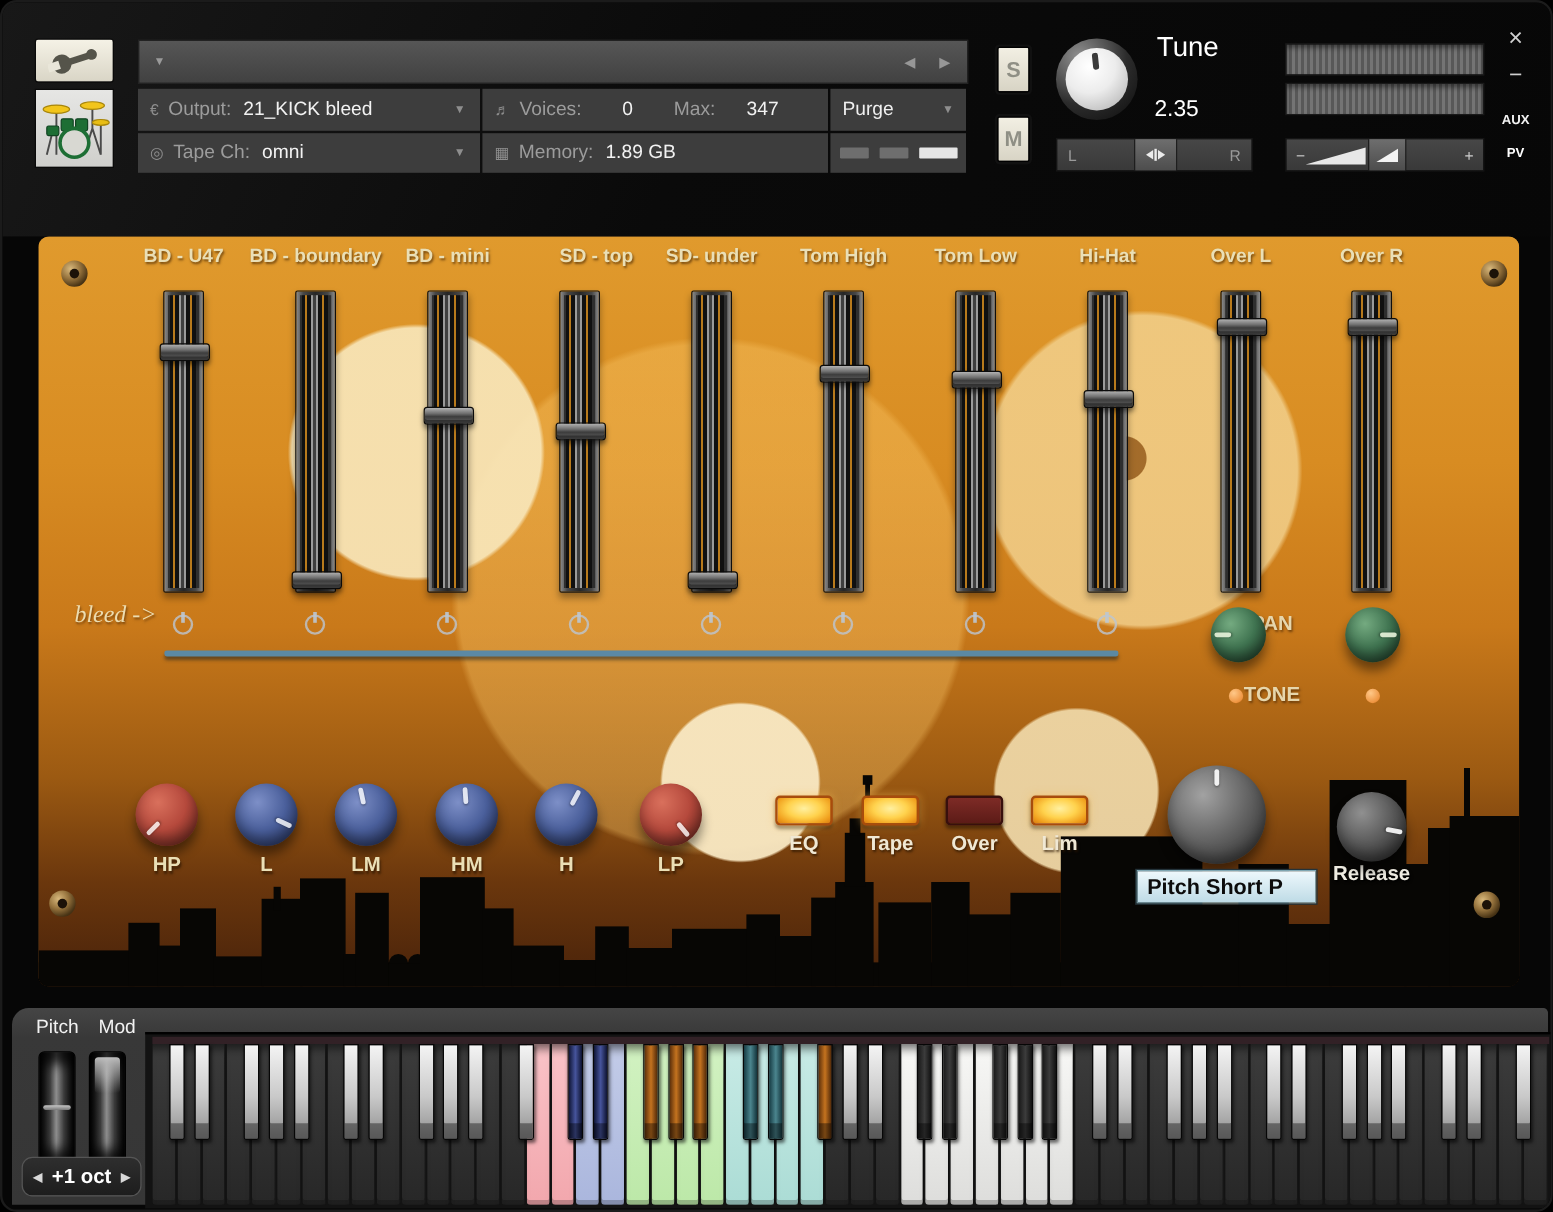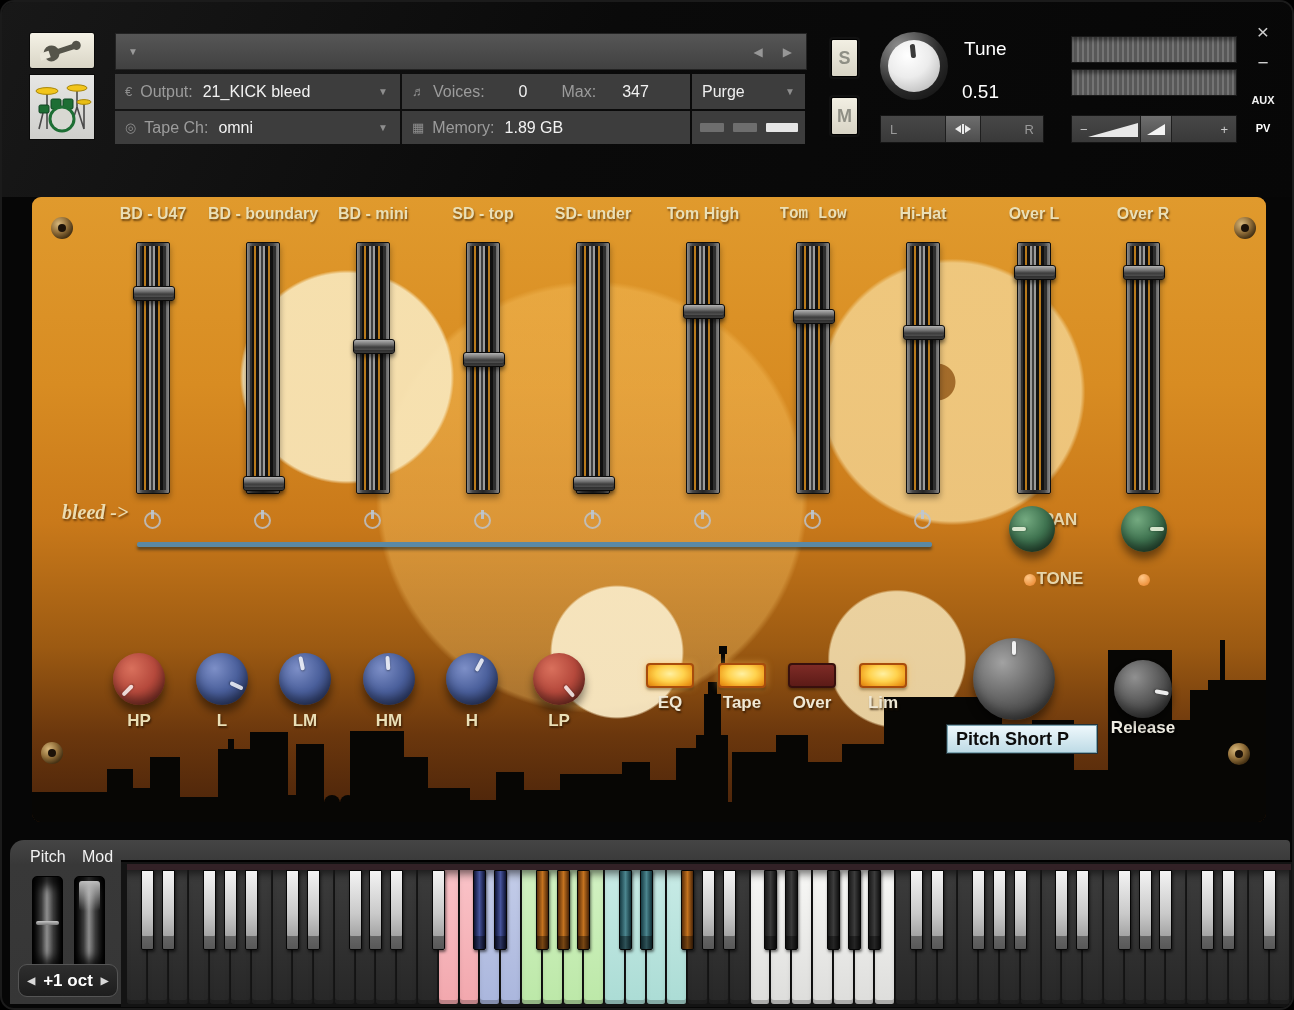--- a/index.html
+++ b/index.html
@@ -21,21 +21,21 @@
 .hcell .dd{margin-left:auto;margin-right:12px;color:#8e8e8e;font-size:10px}
 #row2{top:72px;height:35px;width:692px}
 #row3{top:109px;height:33px;width:692px}
 .purgecell{width:113px;background:#3d3d3d;display:flex;align-items:center;color:#efefef;font-size:16px;padding:0 10px;justify-content:space-between}
 .barscell{width:113px;background:#3d3d3d;display:flex;align-items:center;justify-content:center;gap:9px}
 .barscell i{display:block;height:9px;border-radius:1px}
 .sm-btn{position:absolute;left:829px;width:27px;height:38px;background:linear-gradient(#f2efe3,#d8d4c5);border:1px solid #000;border-radius:2px;color:#8f8f85;font-size:18px;font-weight:bold;display:flex;align-items:center;justify-content:center;box-shadow:0 0 0 2px #111}
 .knob-ring{position:absolute;left:878px;top:30px;width:68px;height:68px;border-radius:50%;background:radial-gradient(circle at 28% 22%,#909090,#2c2c2c 55%,#0c0c0c 100%)}
 .tune-knob{position:absolute;left:8px;top:8px;width:52px;height:52px;border-radius:50%;background:radial-gradient(circle at 38% 30%,#ffffff,#ececec 45%,#c2c2c2 80%,#9a9a9a 100%)}
 .tune-knob .mark{position:absolute;left:50%;top:4px;width:5px;height:14px;margin-left:-2.5px;background:#3a3a3a;border-radius:2px;transform-origin:50% 22px;transform:rotate(-6deg)}
-.tune-label{position:absolute;left:962px;top:36px;color:#fff;font-size:19px}
+.tune-label{position:absolute;left:962px;top:24px;color:#fff;font-size:23px}
 .tune-value{position:absolute;left:960px;top:79px;color:#fff;font-size:19px}
 .hslider{position:absolute;height:28px;background:linear-gradient(#474747,#393939);border:1px solid #151515}
 .hslider .endlab{position:absolute;top:6px;color:#9a9a9a;font-size:13px}
 .hslider .handle{position:absolute;top:0;height:26px;background:linear-gradient(#6e6e6e,#4d4d4d);border-left:1px solid #1e1e1e;border-right:1px solid #1e1e1e;display:flex;align-items:center;justify-content:center}
 .meter{position:absolute;left:1069px;width:166px;height:27px;background:repeating-linear-gradient(90deg,#747474 0 2px,#585858 2px 5px);border:1px solid #191919;box-shadow:inset 0 3px 4px rgba(0,0,0,.45)}
 .volwedge{position:absolute;bottom:5px;width:0;height:0;border-left:50px solid transparent;border-bottom:14px solid #e8e8e8}
 .winico{position:absolute;color:#cfcfcf;text-align:center;width:36px}
 #logo{position:absolute;left:1018px;top:152px;width:248px;height:34px;background:#1a2136;border-radius:2px;display:flex;align-items:center;justify-content:center;gap:7px;font-weight:bold;font-size:20px}
 #logo .p1{color:#ece6d4}#logo .p2{color:#e8952a}
 
@@ -49,21 +49,21 @@
  radial-gradient(circle 300px at 560px 300px, rgba(255,205,110,.35) 0 70%, rgba(255,205,110,0) 72%),
  linear-gradient(180deg,#e09a2d 0%,#d88c22 30%,#c9791a 52%,#9c5a12 72%,#6b370d 86%,#48220a 100%)}
 #skyline{position:absolute;left:0;bottom:0;z-index:1;pointer-events:none}
 .chlabel{position:absolute;z-index:2;text-align:center;color:#eadfb6;font-size:16px;font-weight:bold;text-shadow:1px 2px 2px rgba(60,30,0,.65);height:22px;white-space:nowrap}
 .fader{position:absolute;z-index:2;width:34px;height:252px;background:linear-gradient(90deg,#8a8a8a,#474747 18%,#262626 50%,#474747 82%,#8a8a8a);padding:3px;border:1px solid #0e0e0e;border-radius:2px;box-shadow:0 4px 6px rgba(0,0,0,.35)}
 .ftrack{width:26px;height:100%;background:linear-gradient(90deg,#2e2e2e 0 2px,#101010 2px 4px,#b87a1c 4px 6px,#101010 6px 9px,#9a9a9a 9px 11px,#3f3f3f 11px 13px,#9a9a9a 13px 15px,#101010 15px 18px,#b87a1c 18px 20px,#101010 20px 23px,#2e2e2e 23px 26px)}
 .fcap{position:absolute;left:-4px;width:42px;height:15px;background:linear-gradient(#b2b2b2,#707070 35%,#3d3d3d 55%,#636363);border:1px solid #0b0b0b;border-radius:3px;box-shadow:0 3px 4px rgba(0,0,0,.5),inset 0 -3px 0 rgba(0,0,0,.4)}
 .pwr{position:absolute;z-index:2;width:17px;height:17px;border-radius:50%;border:2px solid rgba(188,198,210,.8)}
 .pwrline{position:absolute;left:50%;top:-4px;width:3px;height:9px;margin-left:-1.5px;background:rgba(188,198,210,.9)}
 #bleed-line{position:absolute;z-index:2;left:105px;top:345px;width:795px;height:5px;background:#5b89a4;border-radius:2px;box-shadow:0 3px 3px rgba(10,25,35,.5)}
-#bleed-label{position:absolute;z-index:2;left:30px;top:304px;font-family:"Liberation Serif",serif;font-style:italic;font-weight:bold;font-size:20px;color:#ecdcb0;text-shadow:1px 2px 2px rgba(60,30,0,.6)}
+#bleed-label{position:absolute;z-index:2;left:30px;top:304px;font-family:"Liberation Serif",serif;font-style:italic;font-weight:normal;font-size:20px;color:#ecdcb0;text-shadow:1px 2px 2px rgba(60,30,0,.6)}
 .knob{position:absolute;z-index:3;border-radius:50%;box-shadow:0 7px 9px rgba(0,0,0,.45),inset 0 -6px 10px rgba(0,0,0,.3)}
 .krot{position:absolute;inset:0}
 .kmark{position:absolute;left:50%;top:3px;width:4px;height:14px;margin-left:-2px;border-radius:2px;background:rgba(255,255,255,.85);box-shadow:0 1px 2px rgba(0,0,0,.4)}
 .klabel{position:absolute;z-index:3;text-align:center;color:#eadfb6;font-size:17px;font-weight:bold;text-shadow:1px 2px 2px rgba(40,20,0,.7)}
 .paneltext{position:absolute;z-index:3;text-align:center;color:#e6d6ac;font-size:17px;font-weight:bold;text-shadow:1px 2px 2px rgba(60,30,0,.6)}
 .tonedot{position:absolute;z-index:3;width:12px;height:12px;border-radius:50%;background:radial-gradient(circle at 35% 30%,#ffc888,#ee9440 70%,#b05e18)}
 .fxbtn{position:absolute;z-index:3;width:48px;height:25px;border-radius:4px}
 .fxbtn.on{background:radial-gradient(ellipse at 50% 42%,#fff0a0 0%,#ffd24d 45%,#f0a01e 78%,#d97c10 100%);border:2px solid #a84c0c;box-shadow:0 0 7px rgba(255,190,80,.55),0 2px 3px rgba(0,0,0,.4)}
 .fxbtn.off{background:linear-gradient(#7e2b26,#5c1b17);border:2px solid #38100d;box-shadow:0 2px 3px rgba(0,0,0,.4)}
 .fxlabel{position:absolute;z-index:3;text-align:center;color:#f0e8d4;font-size:17px;font-weight:bold;text-shadow:1px 2px 2px rgba(40,20,0,.75)}
@@ -174,21 +174,21 @@
 
     <div class="sm-btn" style="top:37px">S</div>
     <div class="sm-btn" style="top:95px">M</div>
 
     <div class="knob-ring">
       <div class="tune-knob">
           <span class="mark"></span>
         </div>
     </div>
     <span class="tune-label">Tune</span>
-    <span class="tune-value">0.51</span>
+    <span class="tune-value">2.35</span>
 
     <div class="hslider" style="left:878px;top:113px;width:164px">
       <span class="endlab" style="left:9px">L</span>
       <span class="endlab" style="right:9px">R</span>
       <span class="handle" style="left:64px;width:36px">
         <svg width="18" height="12">
           <path d="M1,6 L7,2 V10 Z" fill="#ececec"></path>
             <rect x="8" y="1" width="2" height="10" fill="#ececec"></rect>
             <path d="M17,6 L11,2 V10 Z" fill="#ececec"></path>
         </svg>
@@ -306,21 +306,21 @@
         <div class="pwrline"></div>
       </div>
       <div class="chlabel" style="left: 279px; top: 8px; width: 124px;">BD - mini</div>
       <div class="fader" style="left: 324px; top: 45px;">
         <div class="ftrack"></div>
         <div class="fcap" style="top: 95.6px;"></div>
       </div>
       <div class="pwr" style="left: 332px; top: 315px;">
         <div class="pwrline"></div>
       </div>
-      <div class="chlabel" style="left: 389px; top: 8px; width: 124px;">SD - top</div>
+      <div class="chlabel" style="left: 403px; top: 8px; width: 124px;">SD - top</div>
       <div class="fader" style="left: 434px; top: 45px;">
         <div class="ftrack"></div>
         <div class="fcap" style="top: 109.34px;"></div>
       </div>
       <div class="pwr" style="left: 442px; top: 315px;">
         <div class="pwrline"></div>
       </div>
       <div class="chlabel" style="left: 499px; top: 8px; width: 124px;">SD- under</div>
       <div class="fader" style="left: 544px; top: 45px;">
         <div class="ftrack"></div>
@@ -330,21 +330,21 @@
         <div class="pwrline"></div>
       </div>
       <div class="chlabel" style="left: 609px; top: 8px; width: 124px;">Tom High</div>
       <div class="fader" style="left: 654px; top: 45px;">
         <div class="ftrack"></div>
         <div class="fcap" style="top: 61.25px;"></div>
       </div>
       <div class="pwr" style="left: 662px; top: 315px;">
         <div class="pwrline"></div>
       </div>
-      <div class="chlabel" style="left: 719px; top: 8px; width: 124px; font-family: Liberation Mono, monospace;">Tom Low</div>
+      <div class="chlabel" style="left: 719px; top: 8px; width: 124px;">Tom Low</div>
       <div class="fader" style="left: 764px; top: 45px;">
         <div class="ftrack"></div>
         <div class="fcap" style="top: 65.83px;"></div>
       </div>
       <div class="pwr" style="left: 772px; top: 315px;">
         <div class="pwrline"></div>
       </div>
       <div class="chlabel" style="left: 829px; top: 8px; width: 124px;">Hi-Hat</div>
       <div class="fader" style="left: 874px; top: 45px;">
         <div class="ftrack"></div>

